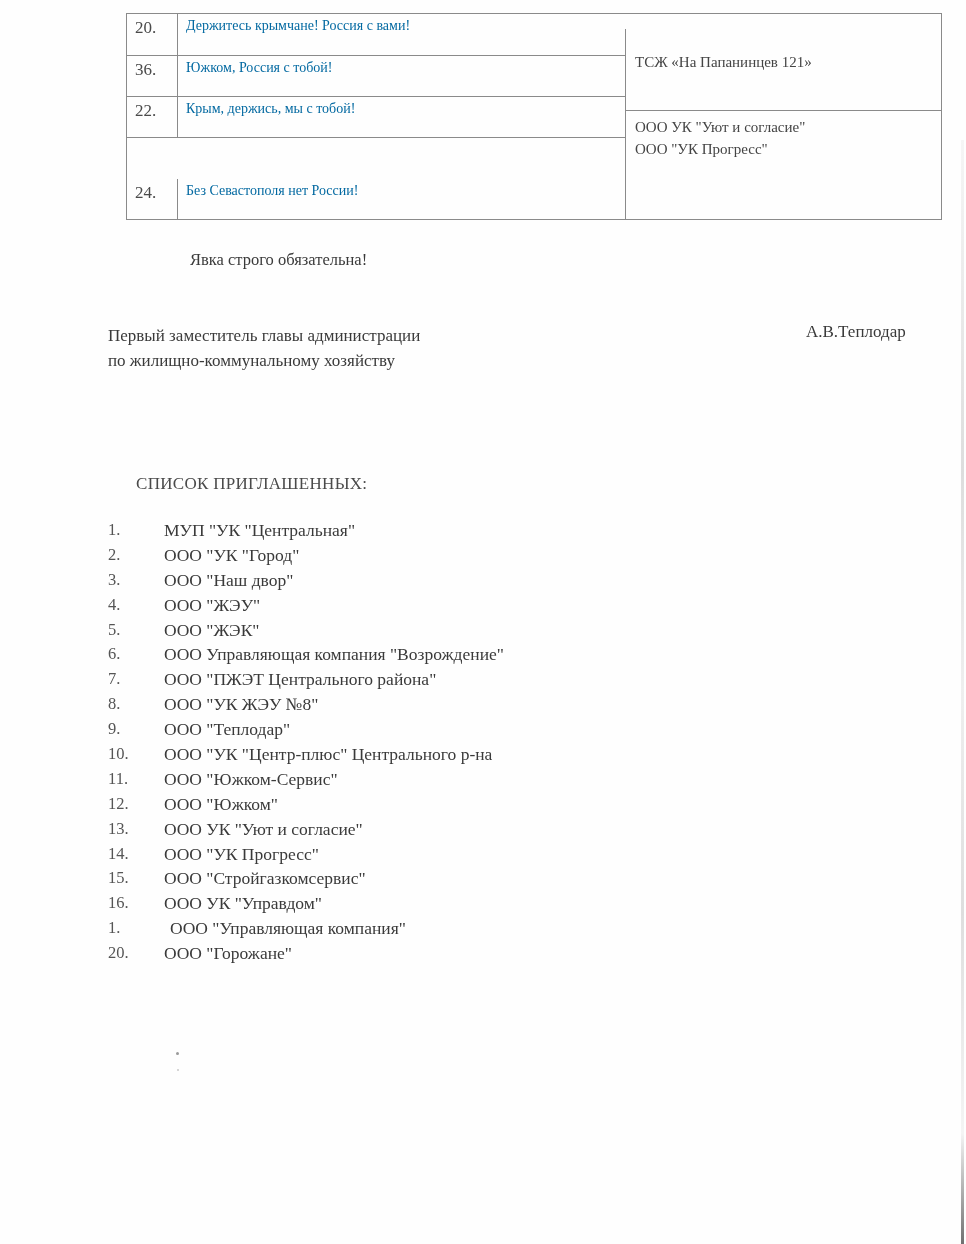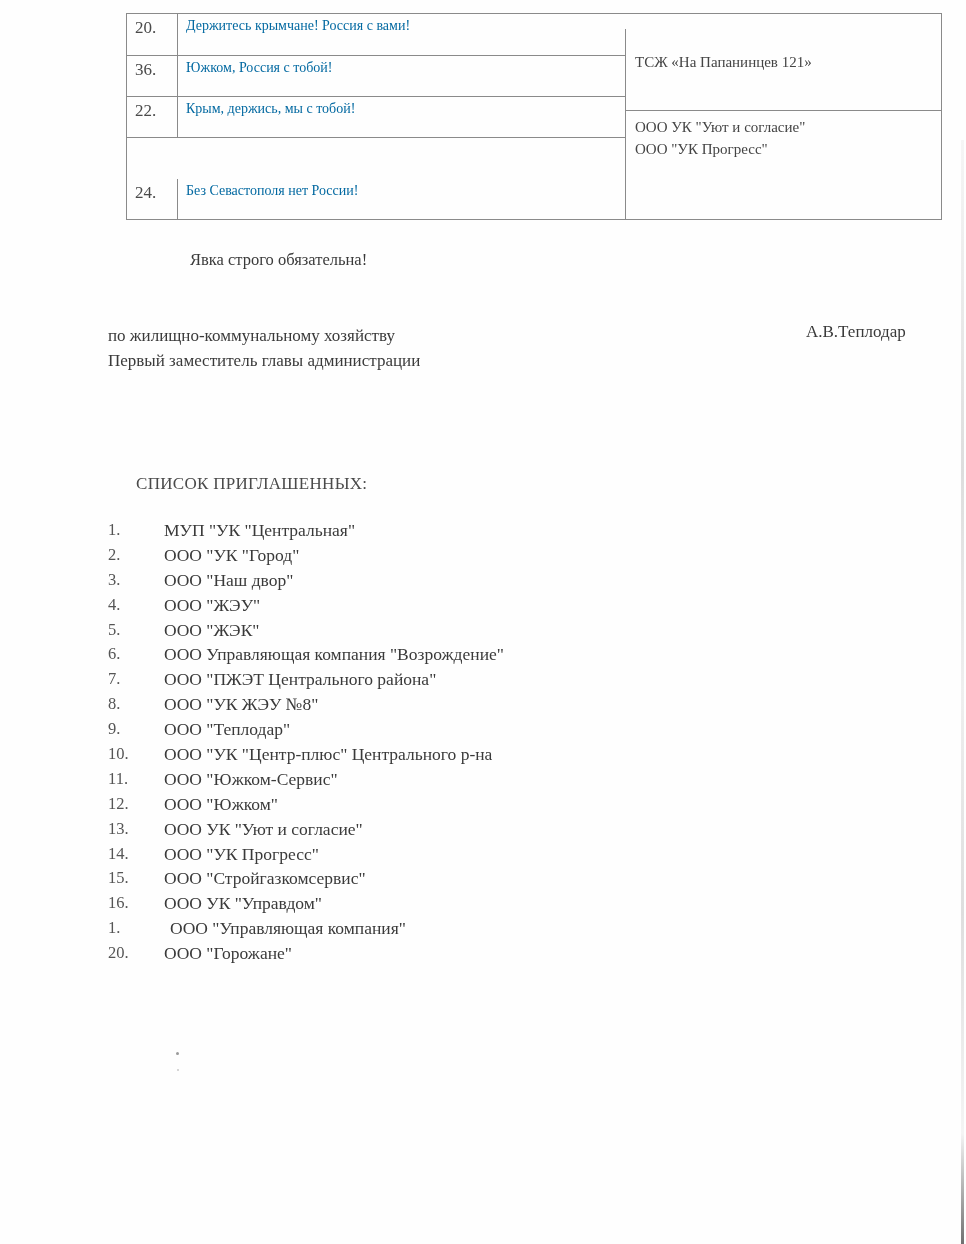--- a/index.html
+++ b/index.html
@@ -182,22 +182,22 @@
     </div>
     <div class="org-cell b">
       <div>ООО УК "Уют и согласие"</div>
       <div>ООО "УК Прогресс"</div>
     </div>
   </div>
 
   <div class="note">Явка строго обязательна!</div>
 
   <div class="signature-title">
+    <div>Первый заместитель главы администрации</div>
     <div>по жилищно-коммунальному хозяйству</div>
-    <div>Первый заместитель главы администрации</div>
   </div>
   <div class="signature-name">А.В.Теплодар</div>
 
   <div class="invite-heading">СПИСОК ПРИГЛАШЕННЫХ:</div>
 
   <ul class="invite-list">
     <li class="invite-item">
         <span class="invite-num">1.</span>
         <span class="invite-name">МУП "УК "Центральная"</span>
       </li>

